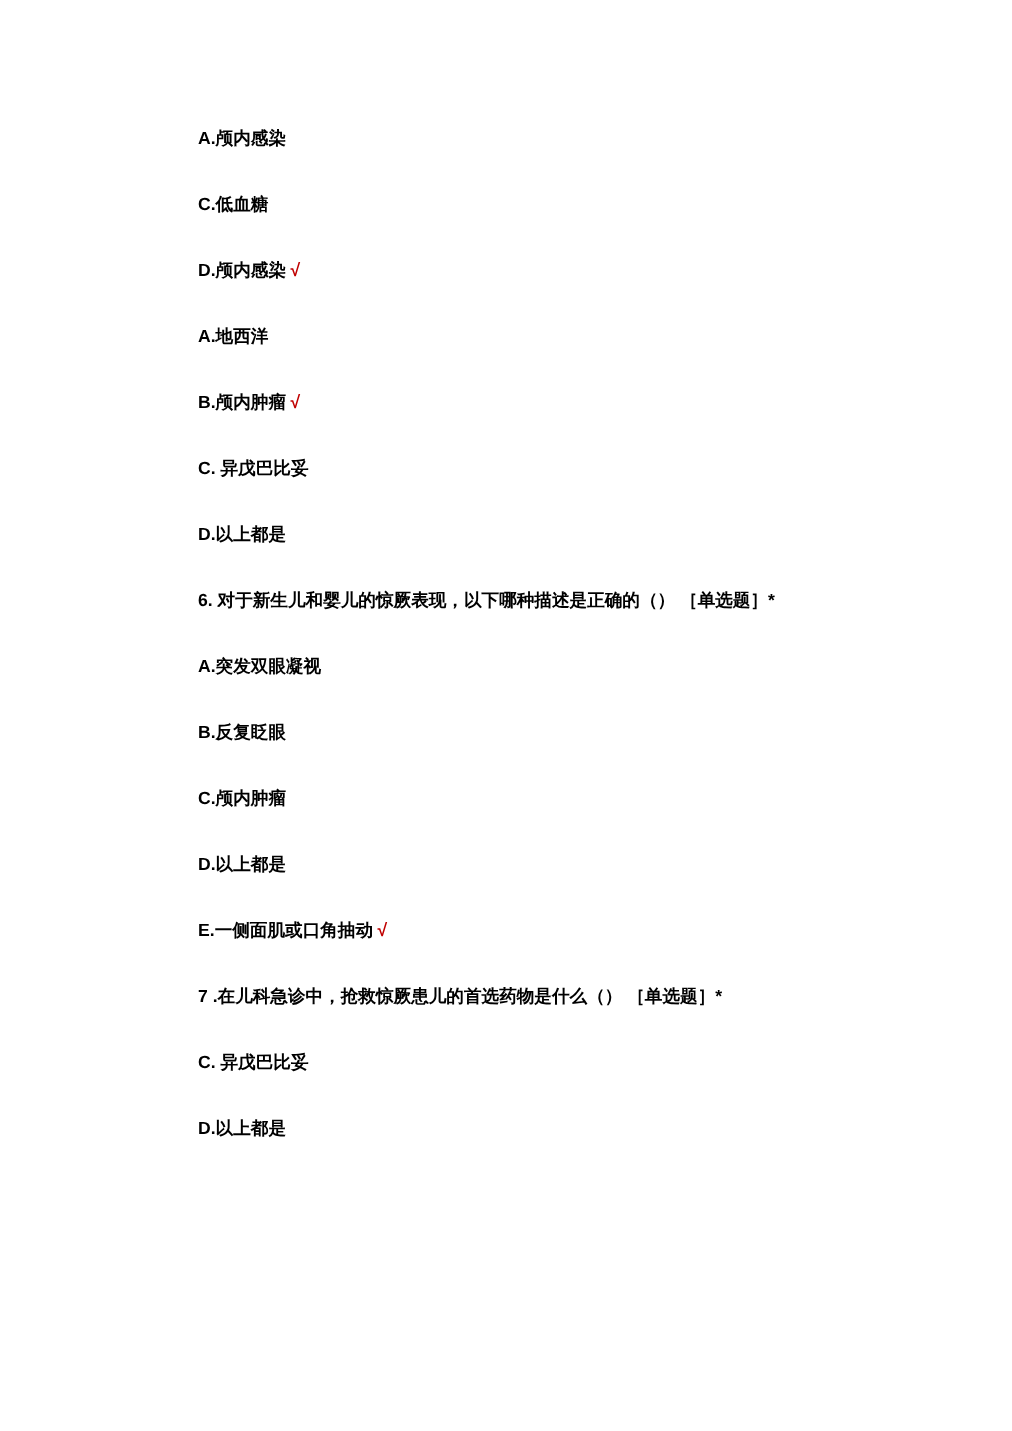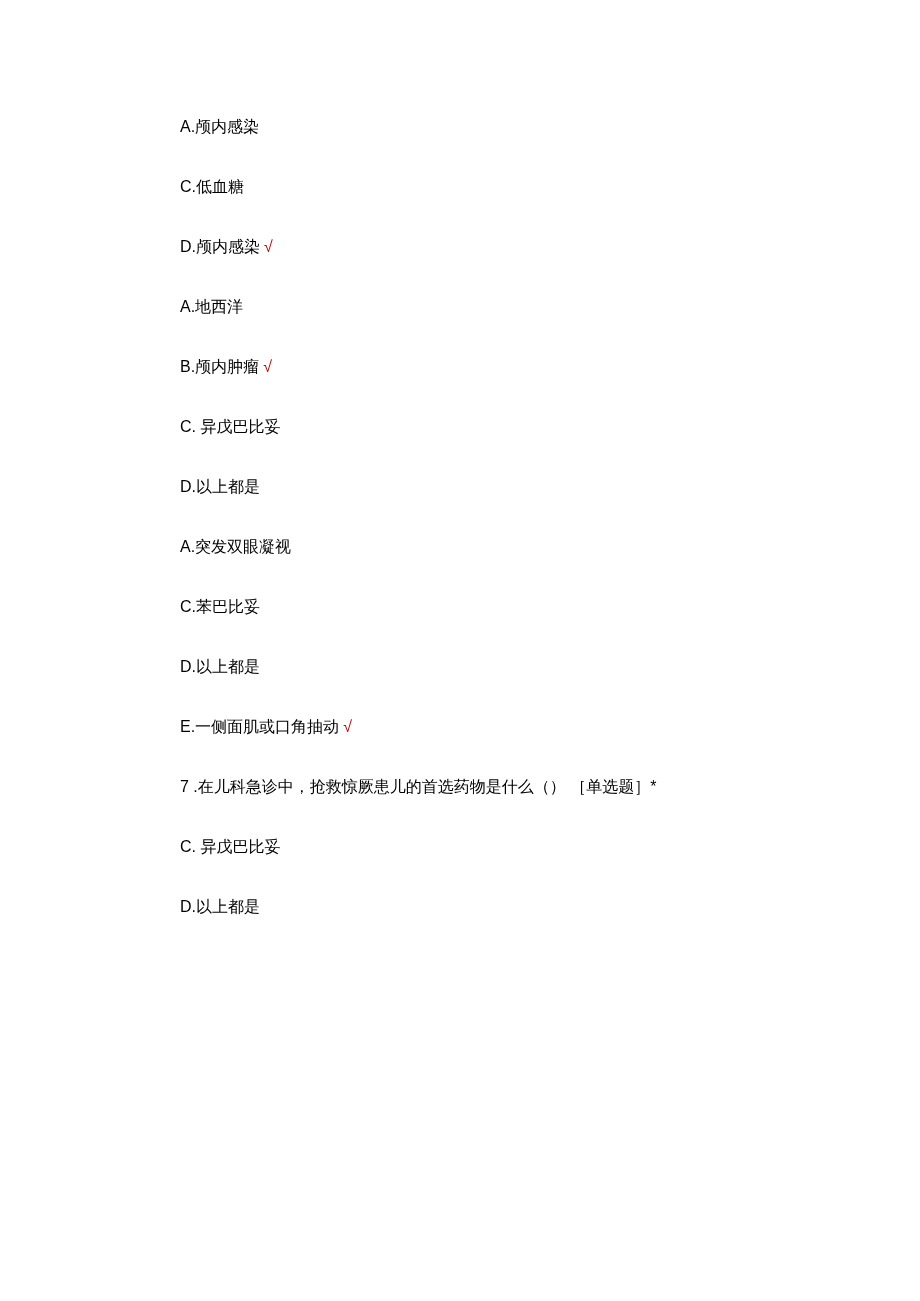--- a/index.html
+++ b/index.html
@@ -10,42 +10,45 @@
     font-size: 16px;
     color: #000000;
     width: 920px;
   }
   .page {
     padding: 115px 180px 70px 180px;
   }
   .line {
     margin-bottom: 36px;
     line-height: 1.5;
+    font-weight: bold;
   }
   .correct {
     color: #c00000;
     margin-left: 4px;
   }
 </style>
 </head>
 <body>
 
 <div class="page">
 
   <div class="line"><span>A.颅内感染</span></div>
   <div class="line"><span>C.低血糖</span></div>
   <div class="line"><span>D.颅内感染</span><span class="correct">√</span></div>
 
   <div class="line"><span>A.地西洋</span></div>
   <div class="line"><span>B.颅内肿瘤</span><span class="correct">√</span></div>
   <div class="line"><span>C. 异戊巴比妥</span></div>
   <div class="line"><span>D.以上都是</span></div>
 
+  <div class="line"><span>6. 对于新生儿和婴儿的惊厥表现，以下哪种描述是正确的（） ［单选题］*</span></div>
   <div class="line"><span>A.突发双眼凝视</span></div>
-  <div class="line"><span>C.苯巴比妥</span></div>
+  <div class="line"><span>B.反复眨眼</span></div>
+  <div class="line"><span>C.颅内肿瘤</span></div>
   <div class="line"><span>D.以上都是</span></div>
   <div class="line"><span>E.一侧面肌或口角抽动</span><span class="correct">√</span></div>
 
   <div class="line"><span>7  .在儿科急诊中，抢救惊厥患儿的首选药物是什么（） ［单选题］*</span></div>
   <div class="line"><span>C. 异戊巴比妥</span></div>
   <div class="line"><span>D.以上都是</span></div>
 
 </div>
 
 </body></html>

